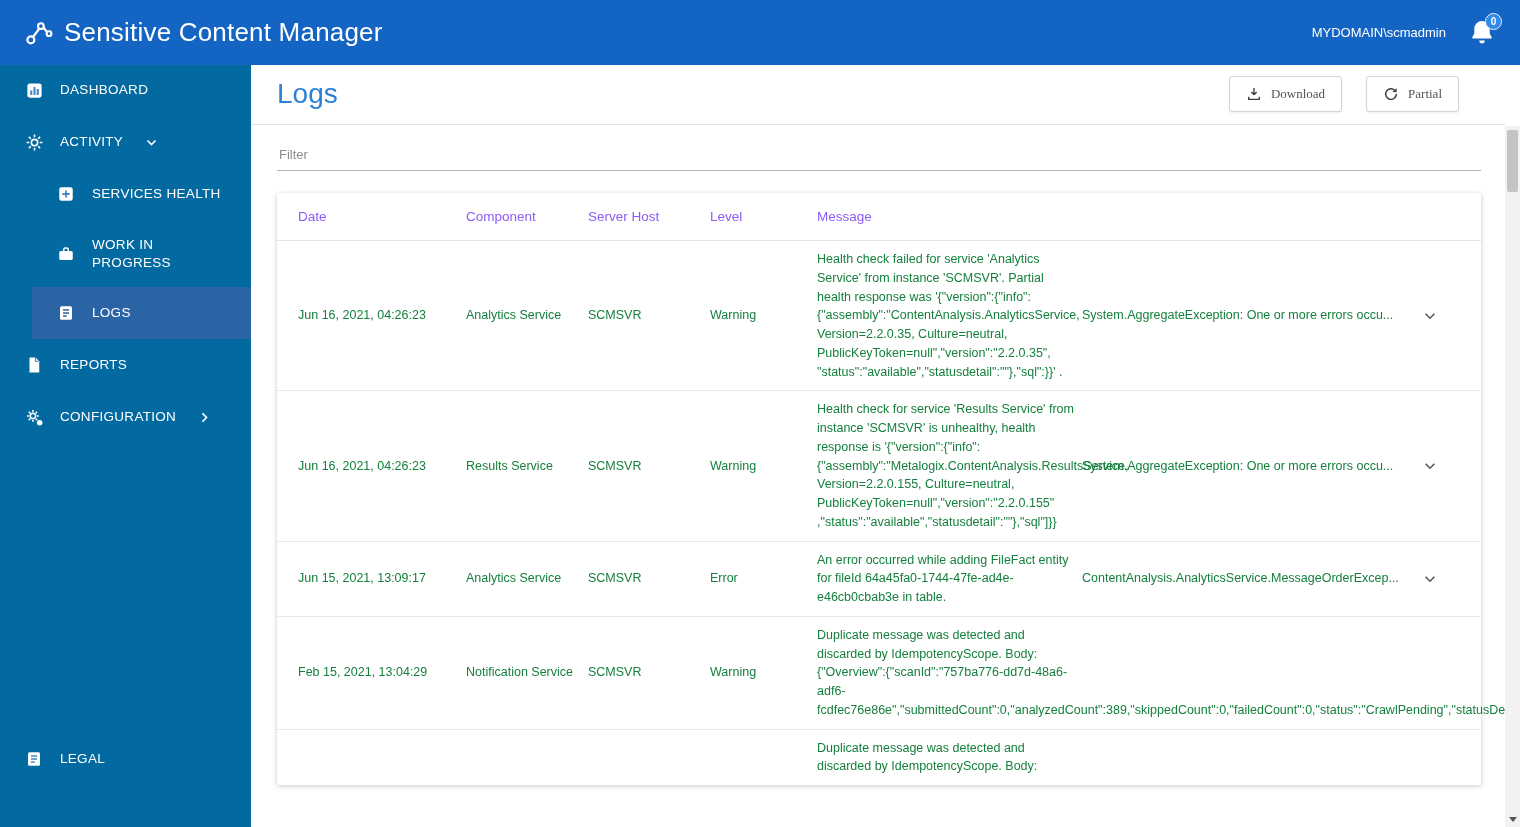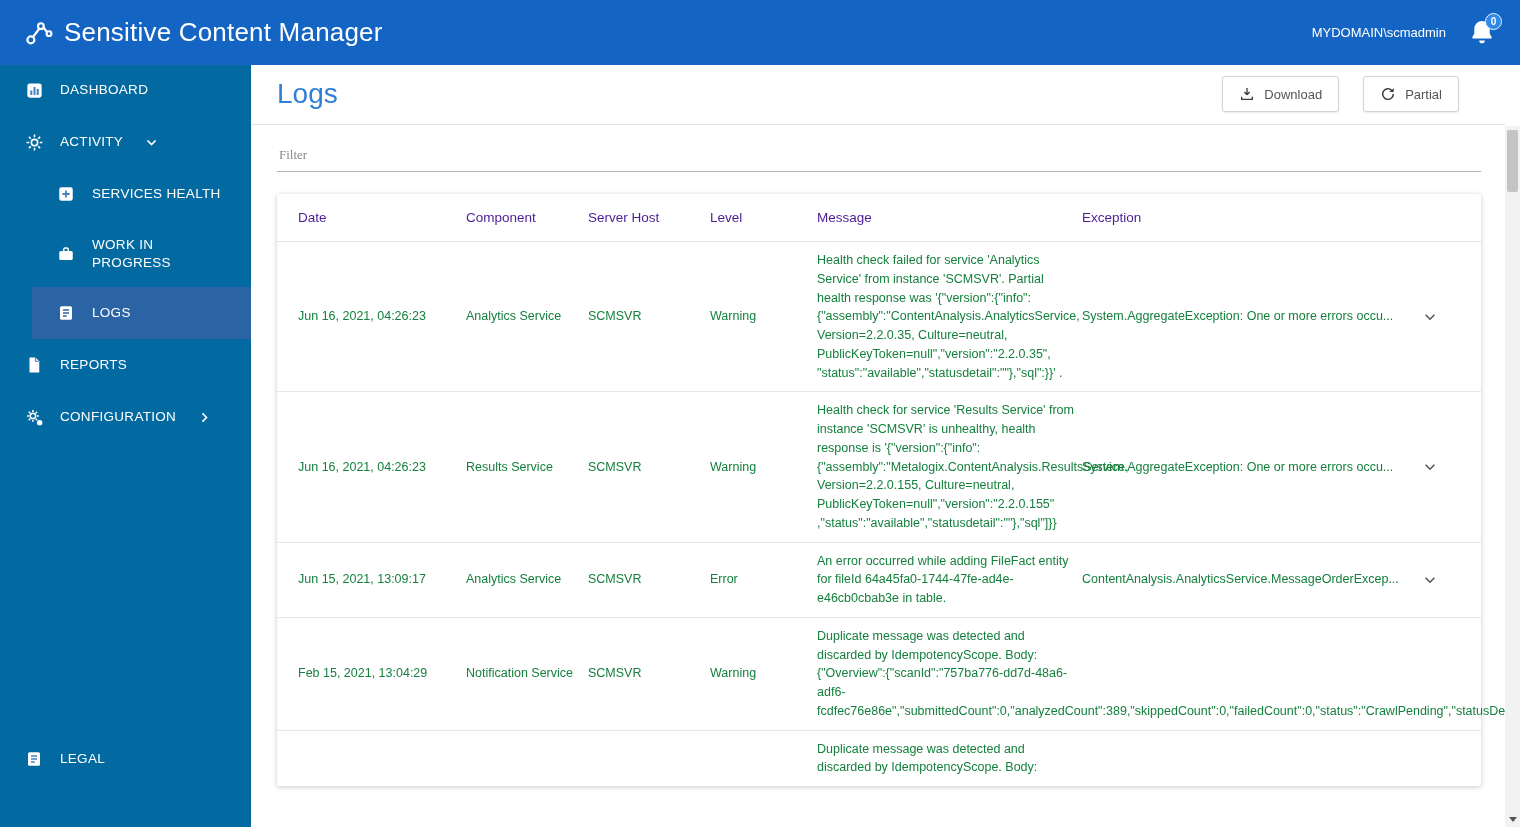--- a/index.html
+++ b/index.html
@@ -31,33 +31,33 @@
   .nav-item.legal { margin-top:auto; margin-bottom:42px; }
 
   
   .main { position:absolute; top:58px; left:251px; width:1254px; height:769px; background:#fff; }
   .toolbar { height:67px; display:flex; align-items:center; padding:6px 46px 0 26px;
              border-bottom:1px solid #e2e2e2; }
   .page-title { font-size:28px; font-weight:400; color:#2e7fd6; }
   .toolbar-actions { margin-left:auto; display:flex; gap:24px; }
   .btn { display:flex; align-items:center; gap:9px; height:36px; padding:16px 16px; background:#fff;
          border:1px solid #d4d4d4; border-radius:3px; font-size:13px; color:#555; cursor:pointer;
-         box-shadow:0 1px 2px rgba(0,0,0,0.08); font-family:Liberation Sans, sans-serif; }
+         box-shadow:0 1px 2px rgba(0,0,0,0.08); font-family:Liberation Serif, serif; }
   .btn .btn-icon { display:flex; align-items:center; }
 
   .content { padding:18px 24px 0 26px; }
   .filter-input { width:100%; border:none; border-bottom:1px solid #b5b5b5; font-size:13px;
-                  padding:4px 2px 8px 2px; color:#444; outline:none; font-family:Liberation Serif, serif; background:transparent; }
+                  padding:4px 2px 8px 2px; color:#444; outline:none; font-family:Liberation Sans, sans-serif; background:transparent; }
   .filter-input::placeholder { color:#8b8b8b; }
 
   .card { margin-top:22px; background:#fff; box-shadow:0 1px 5px rgba(0,0,0,0.22); border-radius:2px; }
   .thead, .trow { display:grid; grid-template-columns:168px 122px 122px 107px 265px 1fr;
                   padding-left:21px; }
   .thead { height:48px; align-items:center; border-bottom:1px solid #e4e4e4; }
-  .th { font-size:13.5px; color:#4c1d95; padding-right:10px; }
+  .th { font-size:13.5px; color:#8b5cf6; padding-right:10px; }
   .trow { border-bottom:1px solid #e8e8e8; align-items:center; }
   .trow:last-child { border-bottom:none; }
   .cell { font-size:12.5px; color:#15803d; line-height:1.5; padding:9px 10px 9px 0; }
   .c-msg { padding-right:6px; }
   .c-exc { display:flex; align-items:center; justify-content:space-between; padding-right:40px; }
   .chev { display:flex; align-items:center; cursor:pointer; padding:4px; }
 
   
   .scrollbar { position:absolute; top:126px; right:0; width:15px; height:701px; background:#f2f2f2; z-index:6; }
   .scroll-thumb { position:absolute; top:4px; left:2px; width:11px; height:62px; background:#c4c4c4; border-radius:2px; }
@@ -228,21 +228,20 @@
     <div class="content">
       <input class="filter-input" type="text" placeholder="Filter" style="">
 
       <div class="card">
         <div class="thead">
           <div class="th">Date</div>
           <div class="th">Component</div>
           <div class="th">Server Host</div>
           <div class="th">Level</div>
           <div class="th">Message</div>
-          <div class="th">Exception</div>
         </div>
         <div class="tbody">
   <div class="trow">
     <div class="cell c-date">Jun 16, 2021, 04:26:23</div>
     <div class="cell c-comp">Analytics Service</div>
     <div class="cell c-host">SCMSVR</div>
     <div class="cell c-level">Warning</div>
     <div class="cell c-msg">Health check failed for service 'Analytics Service' from instance 'SCMSVR'. Partial health response was '{"version":{"info": {"assembly":"ContentAnalysis.AnalyticsService, Version=2.2.0.35, Culture=neutral, PublicKeyToken=null","version":"2.2.0.35", "status":"available","statusdetail":""},"sql":}}' .</div>
     <div class="cell c-exc">
       <span>System.AggregateException: One or more errors occu...</span>

